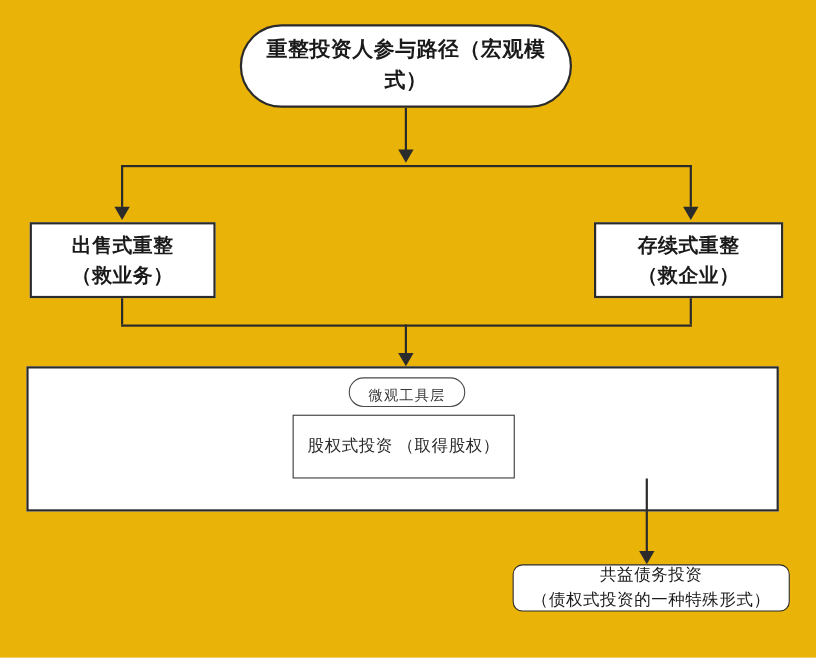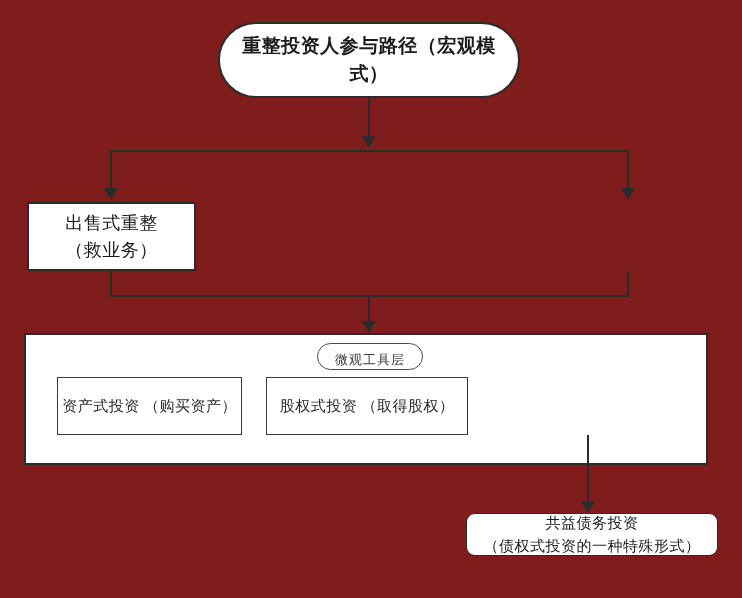--- a/index.html
+++ b/index.html
@@ -8,21 +8,21 @@
     background: #ffffff;
   }
   body {
     font-family: "Liberation Serif", "DejaVu Serif", serif;
     color: #1a1a1a;
   }
   #canvas {
     position: relative;
     width: 742px;
     height: 598px;
-    background: #7f1d1d;
+    background: #eab308;
     overflow: hidden;
   }
   .node {
     position: absolute;
     box-sizing: border-box;
     display: flex;
     align-items: center;
     justify-content: center;
     text-align: center;
     background: #ffffff;
@@ -48,21 +48,21 @@
     font-weight: 700;
   }
 
   
   #node-sale {
     left: 27px;
     top: 202px;
     width: 169px;
     height: 69px;
     font-size: 18px;
-    font-weight: 400;
+    font-weight: 700;
   }
   #node-going {
     left: 540px;
     top: 202px;
     width: 172px;
     height: 69px;
     font-size: 18px;
     font-weight: 700;
   }
 
@@ -161,36 +161,36 @@
   <div class="line-h" style="left:110px; top:150px; width:519px;"></div>
   <div class="line-v" style="left:110px; top:150px; height:38px;"></div>
   <div class="arrow-down" style="left:104px; top:188px;"></div>
   <div class="line-v" style="left:627px; top:150px; height:38px;"></div>
   <div class="arrow-down" style="left:621px; top:188px;"></div>
 
   <div class="node" id="node-sale">
     <span class="txt">出售式重整
 （救业务）</span>
   </div>
+  <div class="node" id="node-going">
+    <span class="txt">存续式重整
+（救企业）</span>
+  </div>
 
   <div class="line-v" style="left:110px; top:271px; height:24px;"></div>
   <div class="line-v" style="left:627px; top:271px; height:24px;"></div>
   <div class="line-h" style="left:110px; top:295px; width:519px;"></div>
   <div class="line-v" style="left:368px; top:295px; height:26px;"></div>
   <div class="arrow-down" style="left:362px; top:321px;"></div>
 
   <div id="container-micro"></div>
   <div id="pill-micro">
     <span>微观工具层</span>
   </div>
 
-  <div class="tool-box" id="tool-asset">
-    <span class="txt">资产式投资
-（购买资产）</span>
-  </div>
   <div class="tool-box" id="tool-equity">
     <span class="txt">股权式投资
 （取得股权）</span>
   </div>
 
   <div class="line-v" style="left:587px; top:435px; height:66px; z-index:5;"></div>
   <div class="arrow-down" style="left:581px; top:501px;"></div>
 
   <div class="node" id="node-common">
     <span class="txt">共益债务投资

